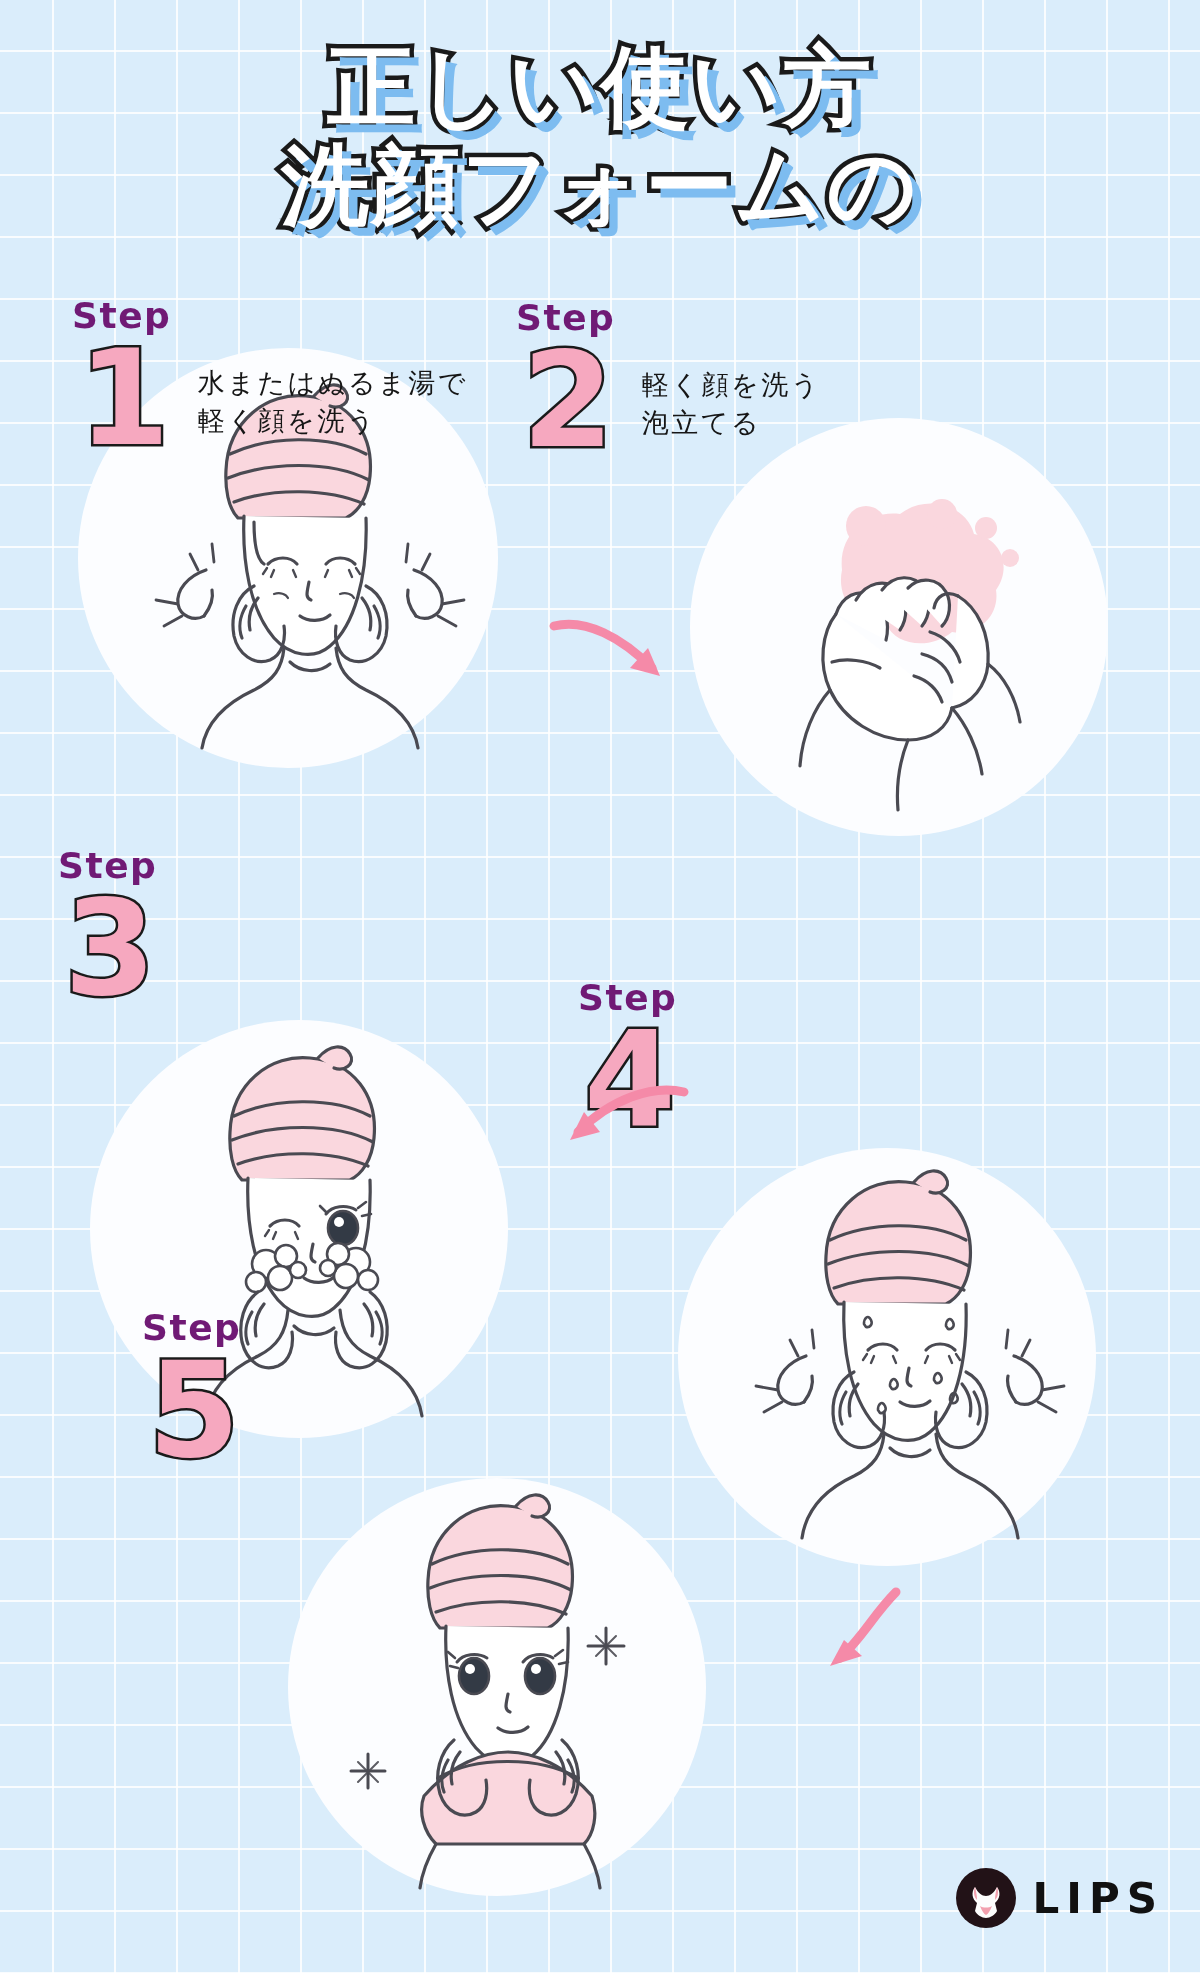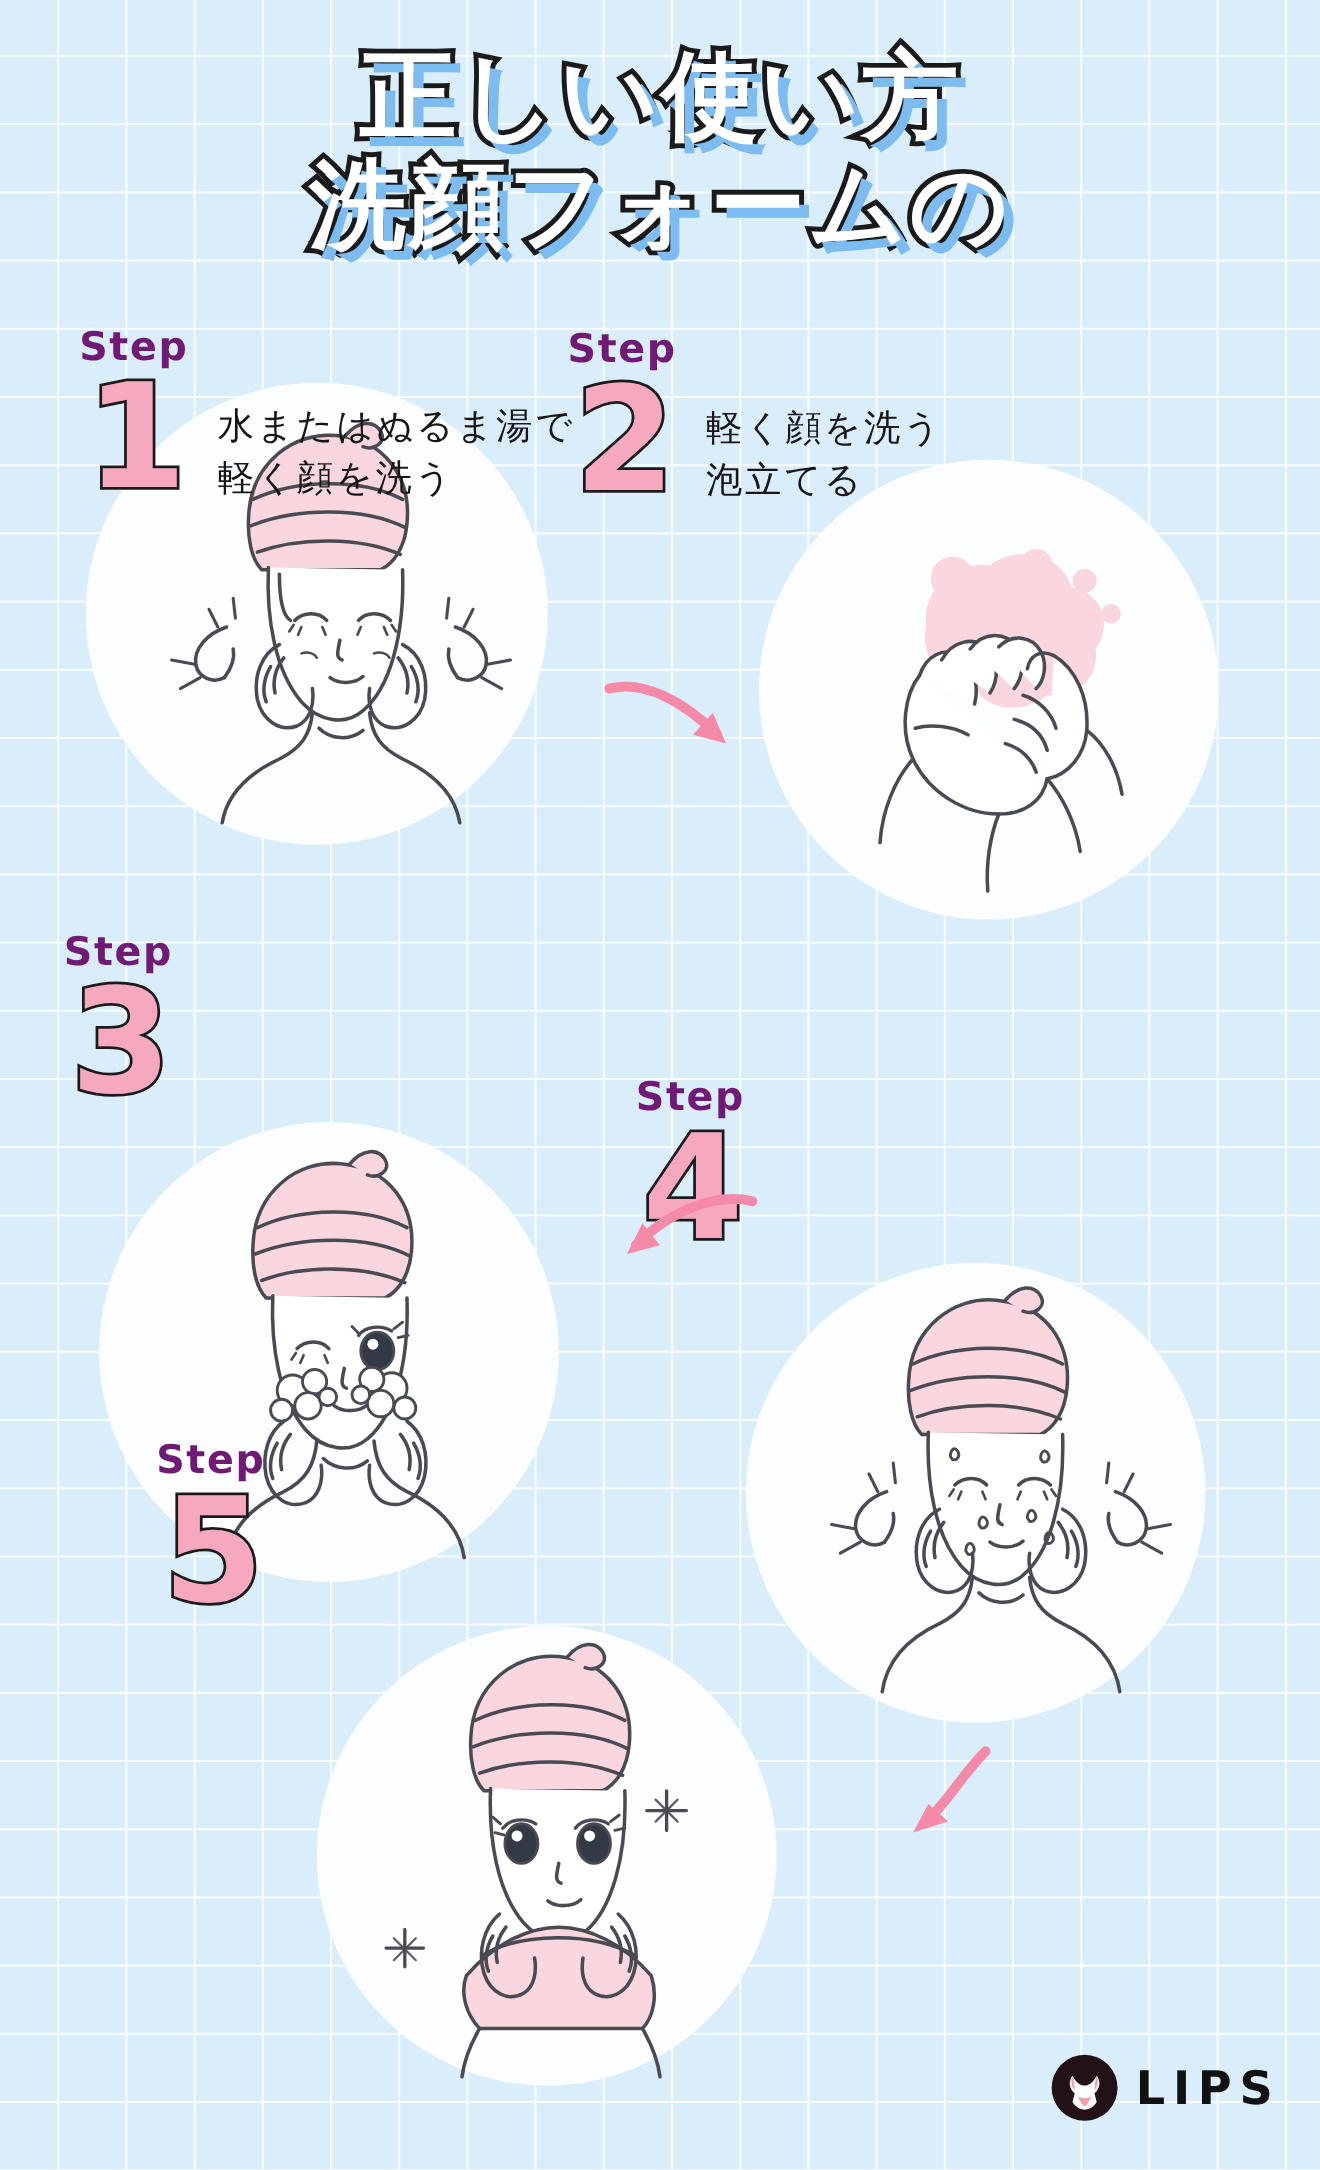--- a/index.html
+++ b/index.html
@@ -55,21 +55,21 @@
     line-height: 0.95;
     color: #f6a8bf;
     -webkit-text-stroke: 5px #1a1a1a;
     paint-order: stroke fill;
     margin-top: 2px;
     margin-left: 6px;
   }
   .step-text {
     font-family: "DejaVu Sans", sans-serif;
     font-weight: 500;
-    font-size: 33px;
+    font-size: 27px;
     line-height: 1.42;
     letter-spacing: 2.5px;
     color: #161616;
     white-space: pre-line;
   }
 
   
   .circle {
     position: absolute;
     border-radius: 50%;

